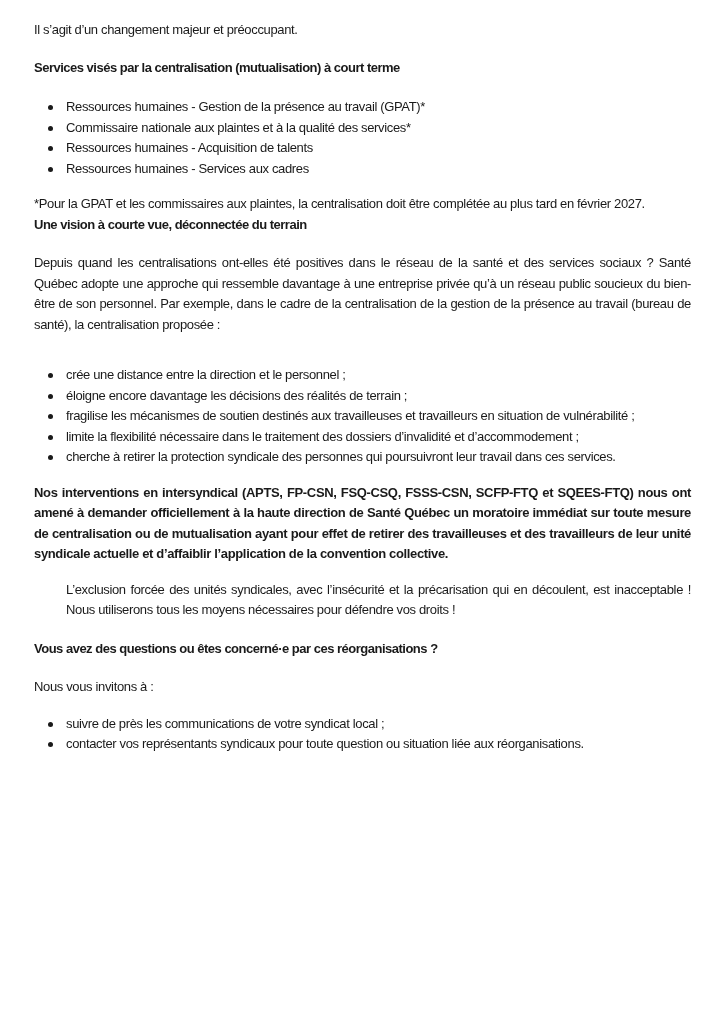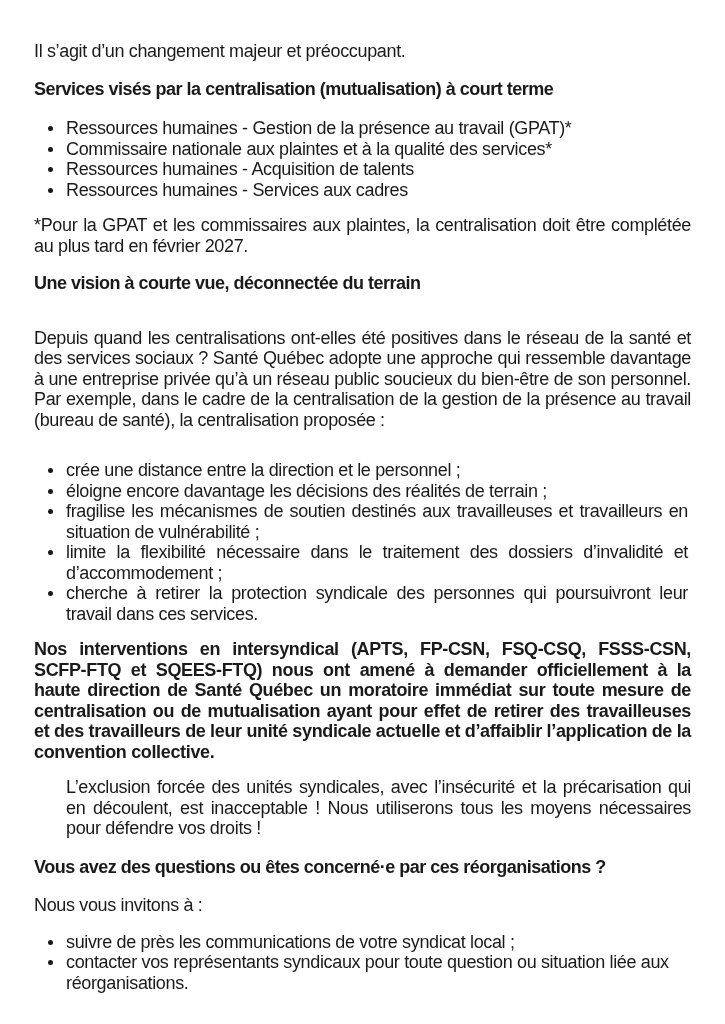--- a/index.html
+++ b/index.html
@@ -11,23 +11,23 @@
       width: 725px;
       height: 1024px;
       overflow: hidden;
       position: relative;
       font-family: "Liberation Sans", sans-serif;
       color: #1a1a1a;
     }
     .page {
       position: absolute;
       left: 34px;
-      top: 41px;
+      top: 20px;
       width: 657px;
-      font-size: 18px;
+      font-size: 13px;
       line-height: 20.5px;
       letter-spacing: -0.35px;
     }
     p {
       margin: 0;
     }
     .justify {
       text-align: justify;
     }
     .heading {
@@ -48,22 +48,22 @@
       left: 11px;
       top: 8px;
       width: 5px;
       height: 5px;
       border-radius: 50%;
       background: #1a1a1a;
     }
     .block-intro { margin-bottom: 17px; }
     .block-h1 { margin-bottom: 19px; }
     .list-1 { margin-bottom: 15px; }
-    .note { margin-bottom: 17px; }
-    .block-h2 { margin-bottom: 34px; }
+    .note { margin-bottom: 0; }
+    .block-h2 { margin-bottom: 18px; }
     .para-1 { margin-bottom: 30px; }
     .list-2 { margin-bottom: 15px; }
     .para-2 { margin-bottom: 15px; font-weight: bold; }
     .para-3 { margin-bottom: 18px; margin-left: 32px; }
     .block-h3 { margin-bottom: 18px; }
     .para-4 { margin-bottom: 16px; }
   </style>
 </head>
 <body>
 

